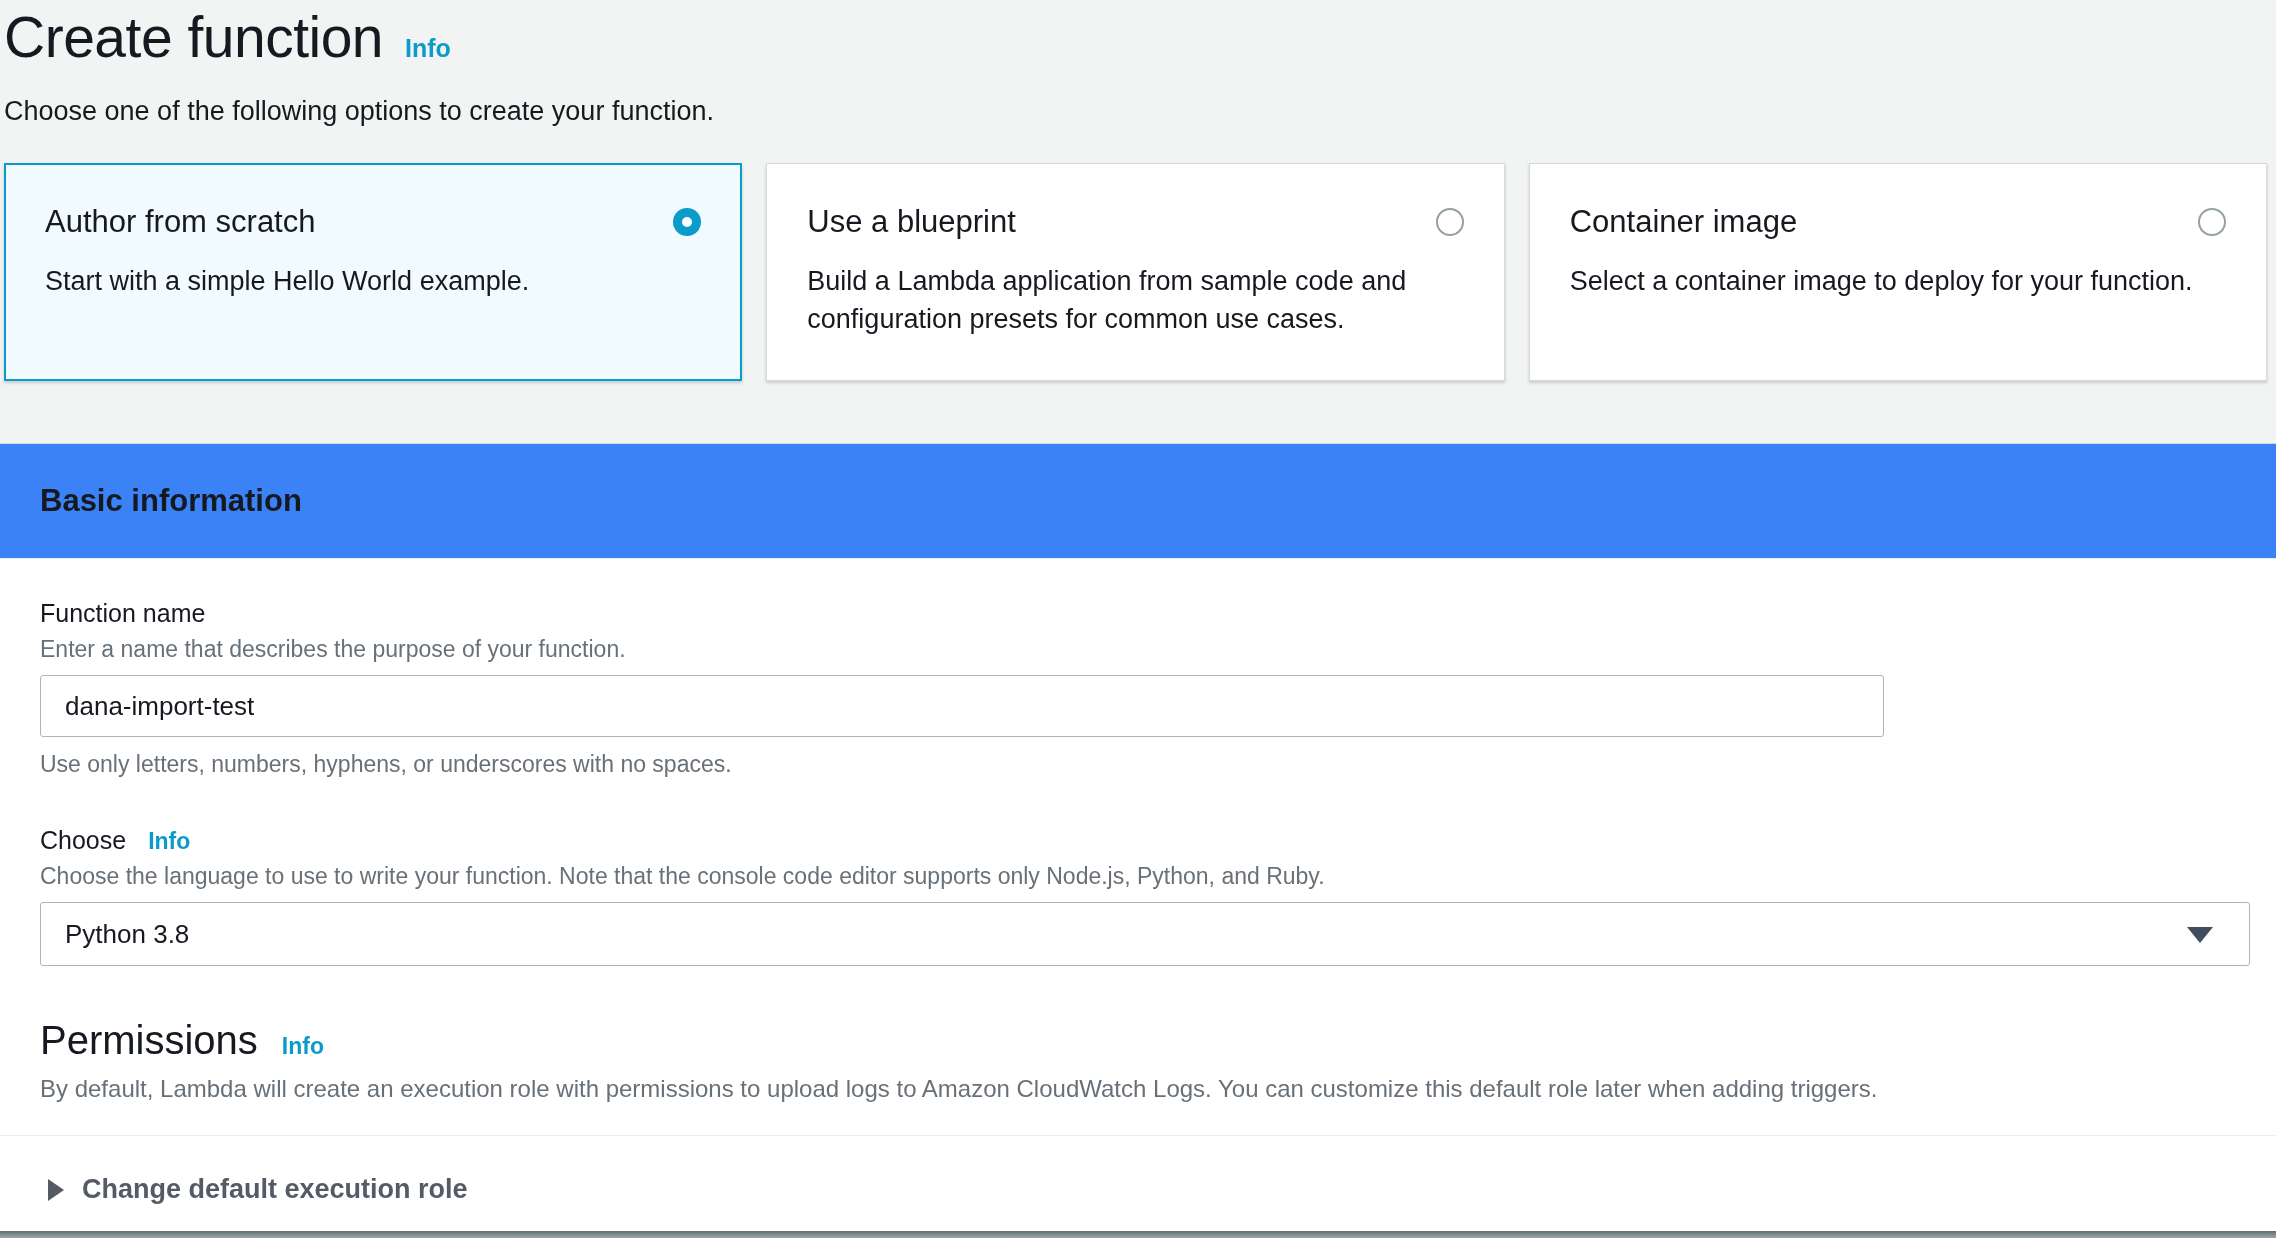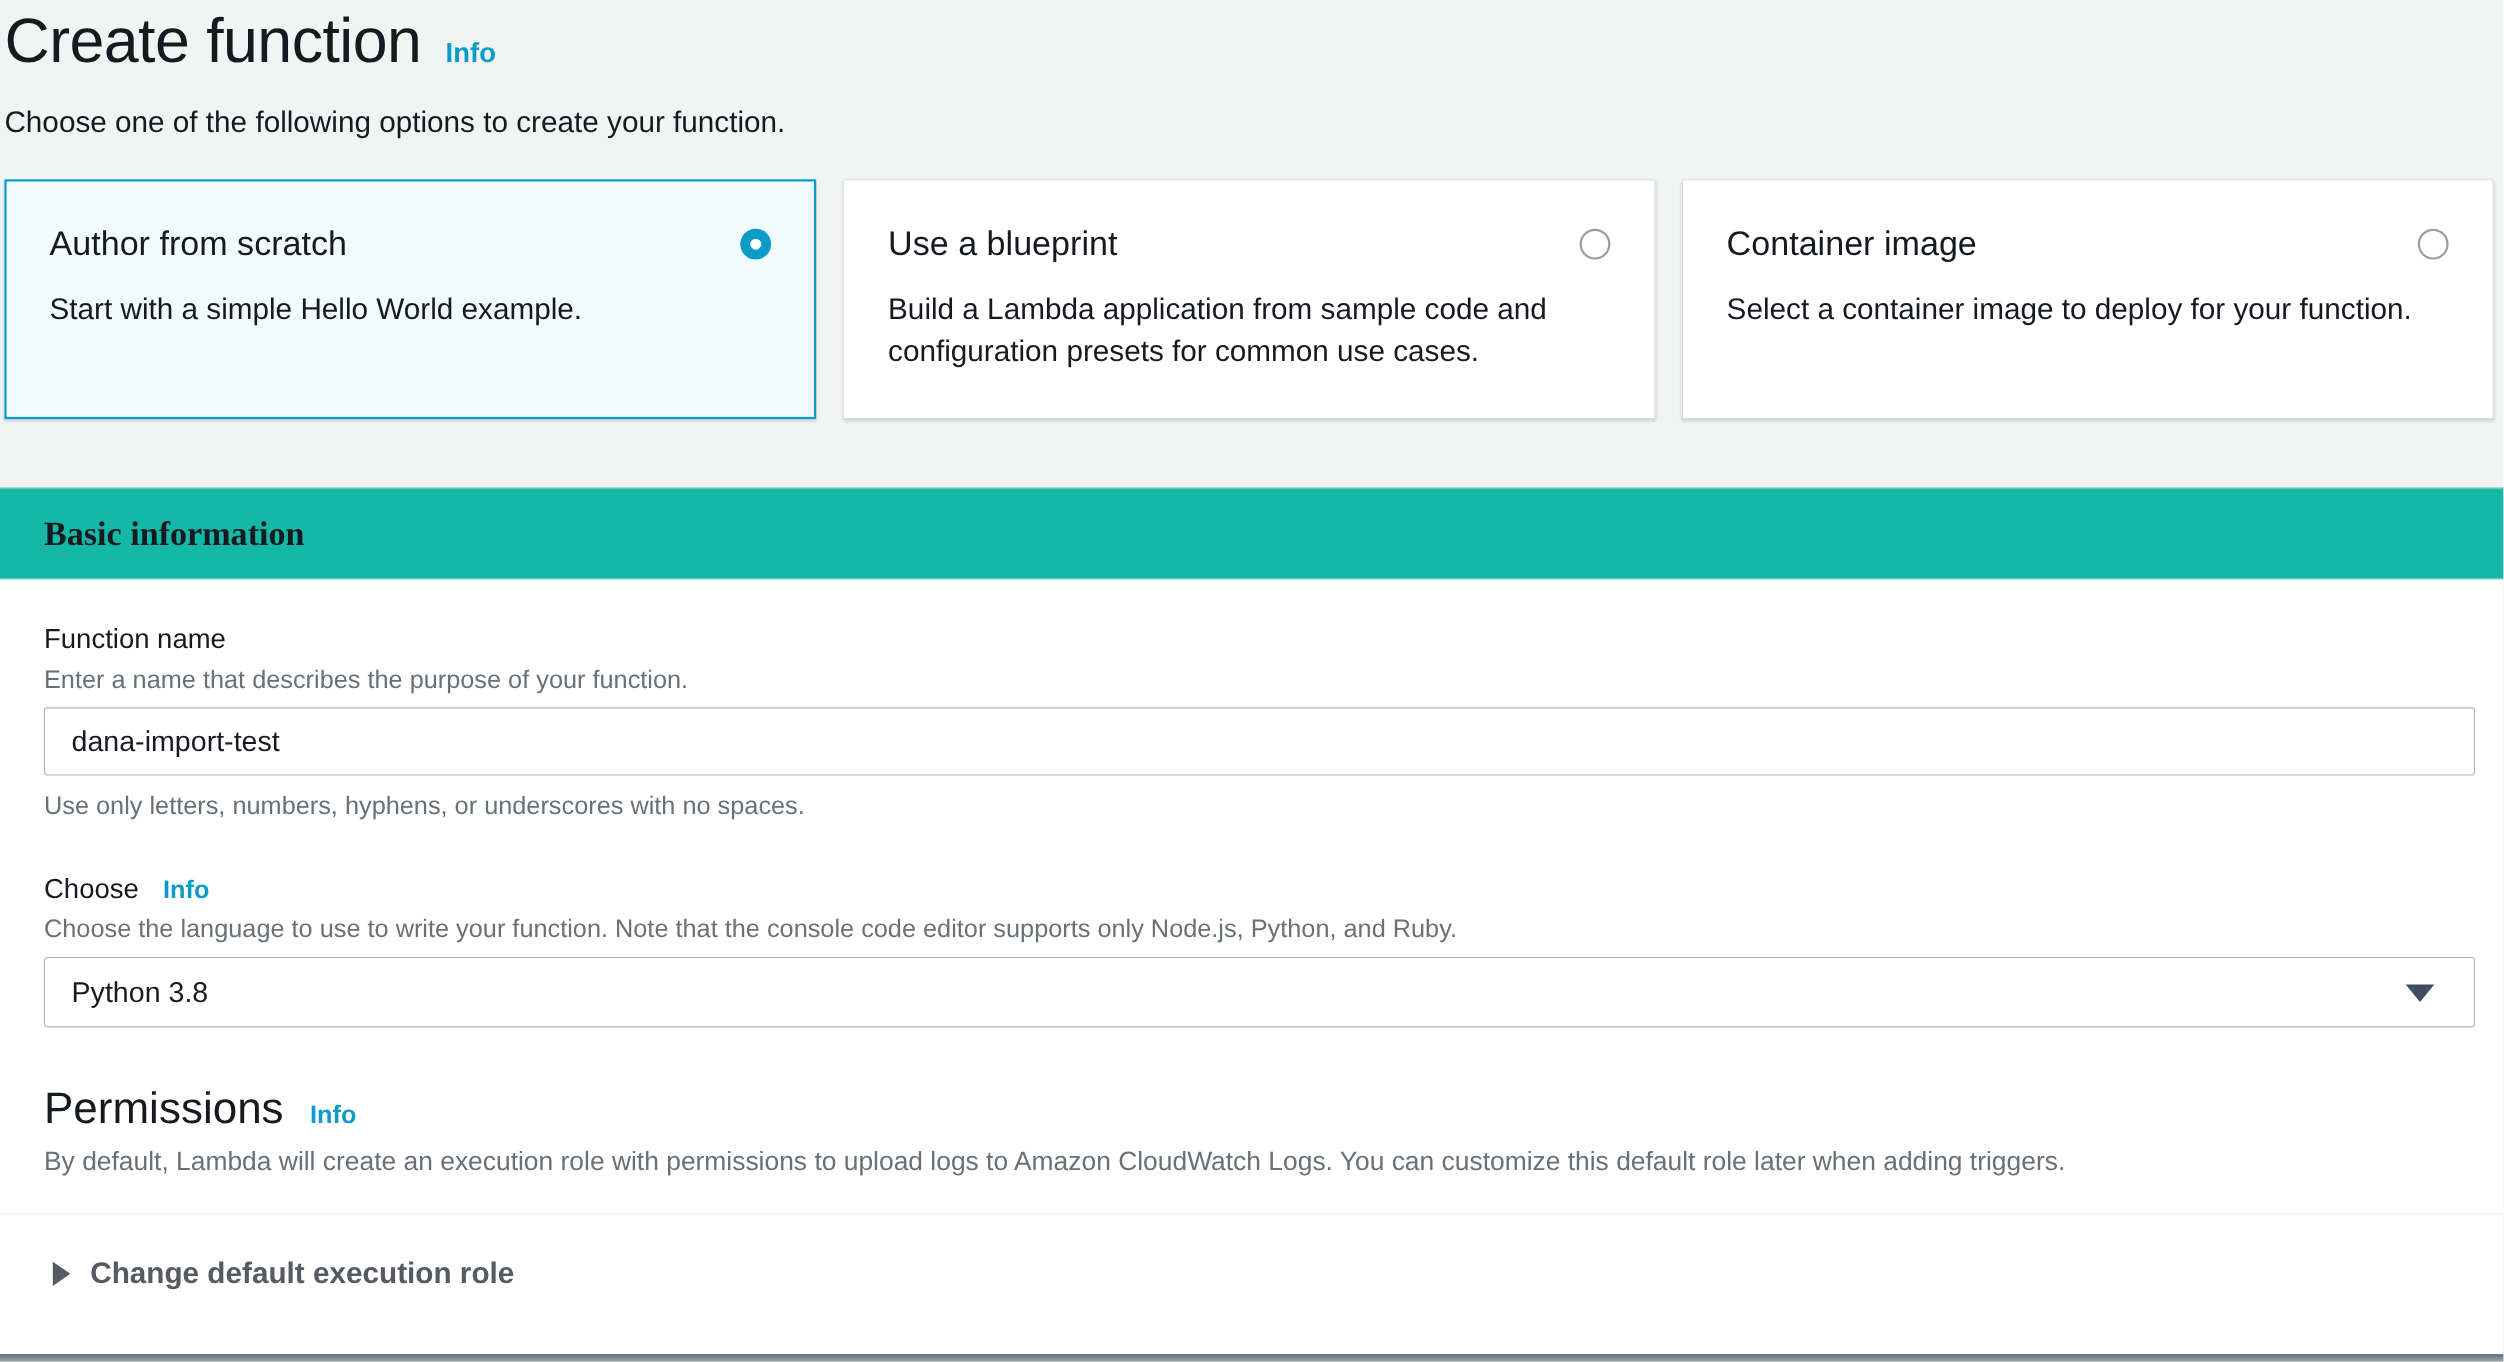--- a/index.html
+++ b/index.html
@@ -33,34 +33,34 @@
   .radio.on { background:#0a9bc9; position:relative; }
   .radio.on::after {
     content:""; position:absolute; left:50%; top:50%; width:10px; height:10px;
     margin:-5px 0 0 -5px; border-radius:50%; background:#fff;
   }
   .card-desc { margin-top:22px; font-size:27px; line-height:1.42; }
 
   
   .panel { margin-top:62px; background:#ffffff; min-height:790px; }
   .panel-header {
-    height:84px; background:#14b8a6; display:flex; align-items:center;
-    border-top:1px solid #d5dbdb; border-bottom:1px solid #eaeded; padding-left:40px;font-family:Liberation Serif, serif;
+    height:116px; background:#3b82f6; display:flex; align-items:center;
+    border-top:1px solid #d5dbdb; border-bottom:1px solid #eaeded; padding-left:40px;
   }
   .panel-header-title { font-size:31px; font-weight:700; margin:0; }
   .panel-body { padding:40px 26px 44px 40px; }
 
   .field-label { font-size:25px; color:#16191f; }
   .label-row { display:flex; align-items:baseline; gap:22px; margin-bottom:8px; }
   .field-desc { font-size:23px; color:#687078; margin:8px 0 12px 0; }
   .label-row + .field-desc { margin-top:0; }
   .info-link-sm { font-size:23px; font-weight:700; color:#0a9bc9; cursor:pointer; }
 
   .text-input {
-    width:2210px; height:62px; border:1px solid #aab7b8; border-radius:3px;
+    width:1844px; height:62px; border:1px solid #aab7b8; border-radius:3px;
     padding:0 24px; font-size:26px; color:#16191f; background:#fff;
     font-family:"Liberation Sans", sans-serif; outline:none; display:block;
   }
   .constraint { font-size:23px; color:#687078; margin-top:14px; }
 
   .runtime-block { margin-top:48px; }
   .select {
     width:2210px; height:64px; border:1px solid #aab7b8; border-radius:3px;
     background:#fff; display:flex; align-items:center; padding:0 24px;
     font-size:26px; position:relative; cursor:pointer;

